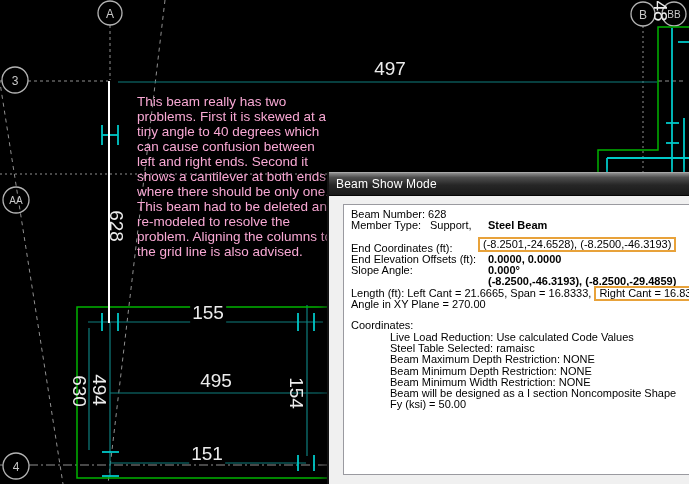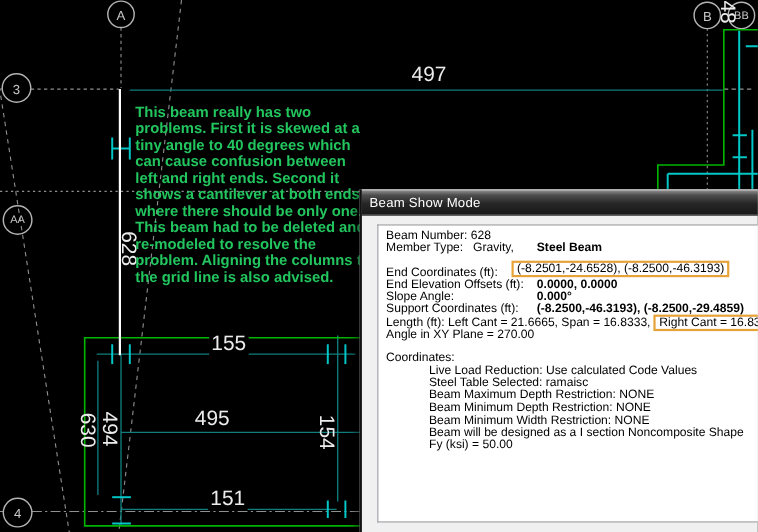--- a/index.html
+++ b/index.html
@@ -14,22 +14,22 @@
     background:#000;padding:0 2px;white-space:nowrap;
     transform:translate(-50%,-50%);line-height:20px;
   }
   .dim.rot{background:transparent;transform:translate(-50%,-50%) rotate(90deg);}
   .bub{
     position:absolute;color:#c8c8c8;font-size:12px;line-height:12px;
     transform:translate(-50%,-50%);white-space:nowrap;
   }
   .bub.small{font-size:10px;}
   .note{
-    position:absolute;left:123px;top:94px;color:#22c55e;
-    font-size:13.5px;font-weight:700;line-height:15px;white-space:nowrap;
+    position:absolute;left:137px;top:94px;color:#f9a8d4;
+    font-size:13.5px;font-weight:400;line-height:15px;white-space:nowrap;
   }
   
   .dialog{
     position:absolute;left:327px;top:172px;width:426px;height:312px;
     background:#f0f0f0;border-left:2px solid #121212;box-sizing:border-box;
     box-shadow:-3px 3px 8px rgba(0,0,0,.55);
   }
   .titlebar{
     height:24px;box-sizing:border-box;
     background:linear-gradient(180deg,#8f8f8f 0%,#4e4e4e 20%,#262626 55%,#191919 100%);
@@ -46,21 +46,21 @@
   .drow{position:relative;height:11.3px;}
   .drow .v79{position:absolute;left:79px;}
   .drow .v120{position:absolute;left:137px;font-weight:bold;}
   .gap{margin-top:11px;}
   .gap10{margin-top:10px;}
   .indent{padding-left:39px;}
   .hlbox{
     border:2px solid #e8a23a;display:inline-block;
     padding:0 3px;margin:-3px 0;background:transparent;
   }
-  .hlbox.abs{position:absolute;left:114px;top:-3px;}
+  .hlbox.abs{position:absolute;left:127px;top:-3px;}
 </style>
 </head>
 <body>
 
 <div id="screen">
 
   <div style="position:absolute;inset:0;">
     <svg id="linework" width="689" height="484" viewBox="0 0 689 484">
 
       <g stroke="#909090" stroke-width="1" fill="none">
@@ -126,21 +126,21 @@
         <polyline points="689,27 658,27 658,150 598,150 598,172"></polyline>
       </g>
 
       <g stroke="#ffffff" stroke-width="2" fill="none">
         <line x1="109" y1="81" x2="109" y2="323"></line>
       </g>
     </svg>
 
     <div class="dim" style="left:390px;top:69px;">497</div>
     <div class="dim" style="left:208px;top:313px;">155</div>
-    <div class="dim" style="left:193px;top:381px;">495</div>
+    <div class="dim" style="left:216px;top:381px;">495</div>
     <div class="dim" style="left:207px;top:454px;">151</div>
     <div class="dim rot" style="left:116px;top:226px;">628</div>
     <div class="dim rot" style="left:79px;top:391px;">630</div>
     <div class="dim rot" style="left:99px;top:390px;">494</div>
     <div class="dim rot" style="left:296px;top:393px;">154</div>
     <div class="dim rot" style="left:660px;top:11px;">48</div>
 
     <div class="bub" style="left:110px;top:14px;">A</div>
     <div class="bub" style="left:15px;top:81px;">3</div>
     <div class="bub small" style="left:16px;top:201px;">AA</div>
@@ -169,21 +169,21 @@
     </div>
     <div class="panel">
 
       <div class="drow">
         <span>Beam Number:</span>
         <span>628</span>
       </div>
 
       <div class="drow">
         <span>Member Type:</span>
-        <span class="v79">Gravity,</span>
+        <span class="v79">Support,</span>
         <span class="v120">Steel Beam</span>
       </div>
 
       <div class="drow gap">
         <span>End Coordinates (ft):</span>
         <span class="hlbox abs">
           <span>(-8.2501,-24.6528), (-8.2500,-46.3193)</span>
         </span>
       </div>
 
@@ -191,21 +191,20 @@
         <span>End Elevation Offsets (ft):</span>
         <span class="v120">0.0000, 0.0000</span>
       </div>
 
       <div class="drow">
         <span>Slope Angle:</span>
         <span class="v120">0.000°</span>
       </div>
 
       <div class="drow">
-        <span>Support Coordinates (ft):</span>
         <span class="v120">(-8.2500,-46.3193), (-8.2500,-29.4859)</span>
       </div>
 
       <div class="drow">
         <span>Length (ft): Left Cant = 21.6665, Span = 16.8333,</span>
         <span class="hlbox">
           <span>Right Cant = 16.8333</span>
         </span>
       </div>
 

